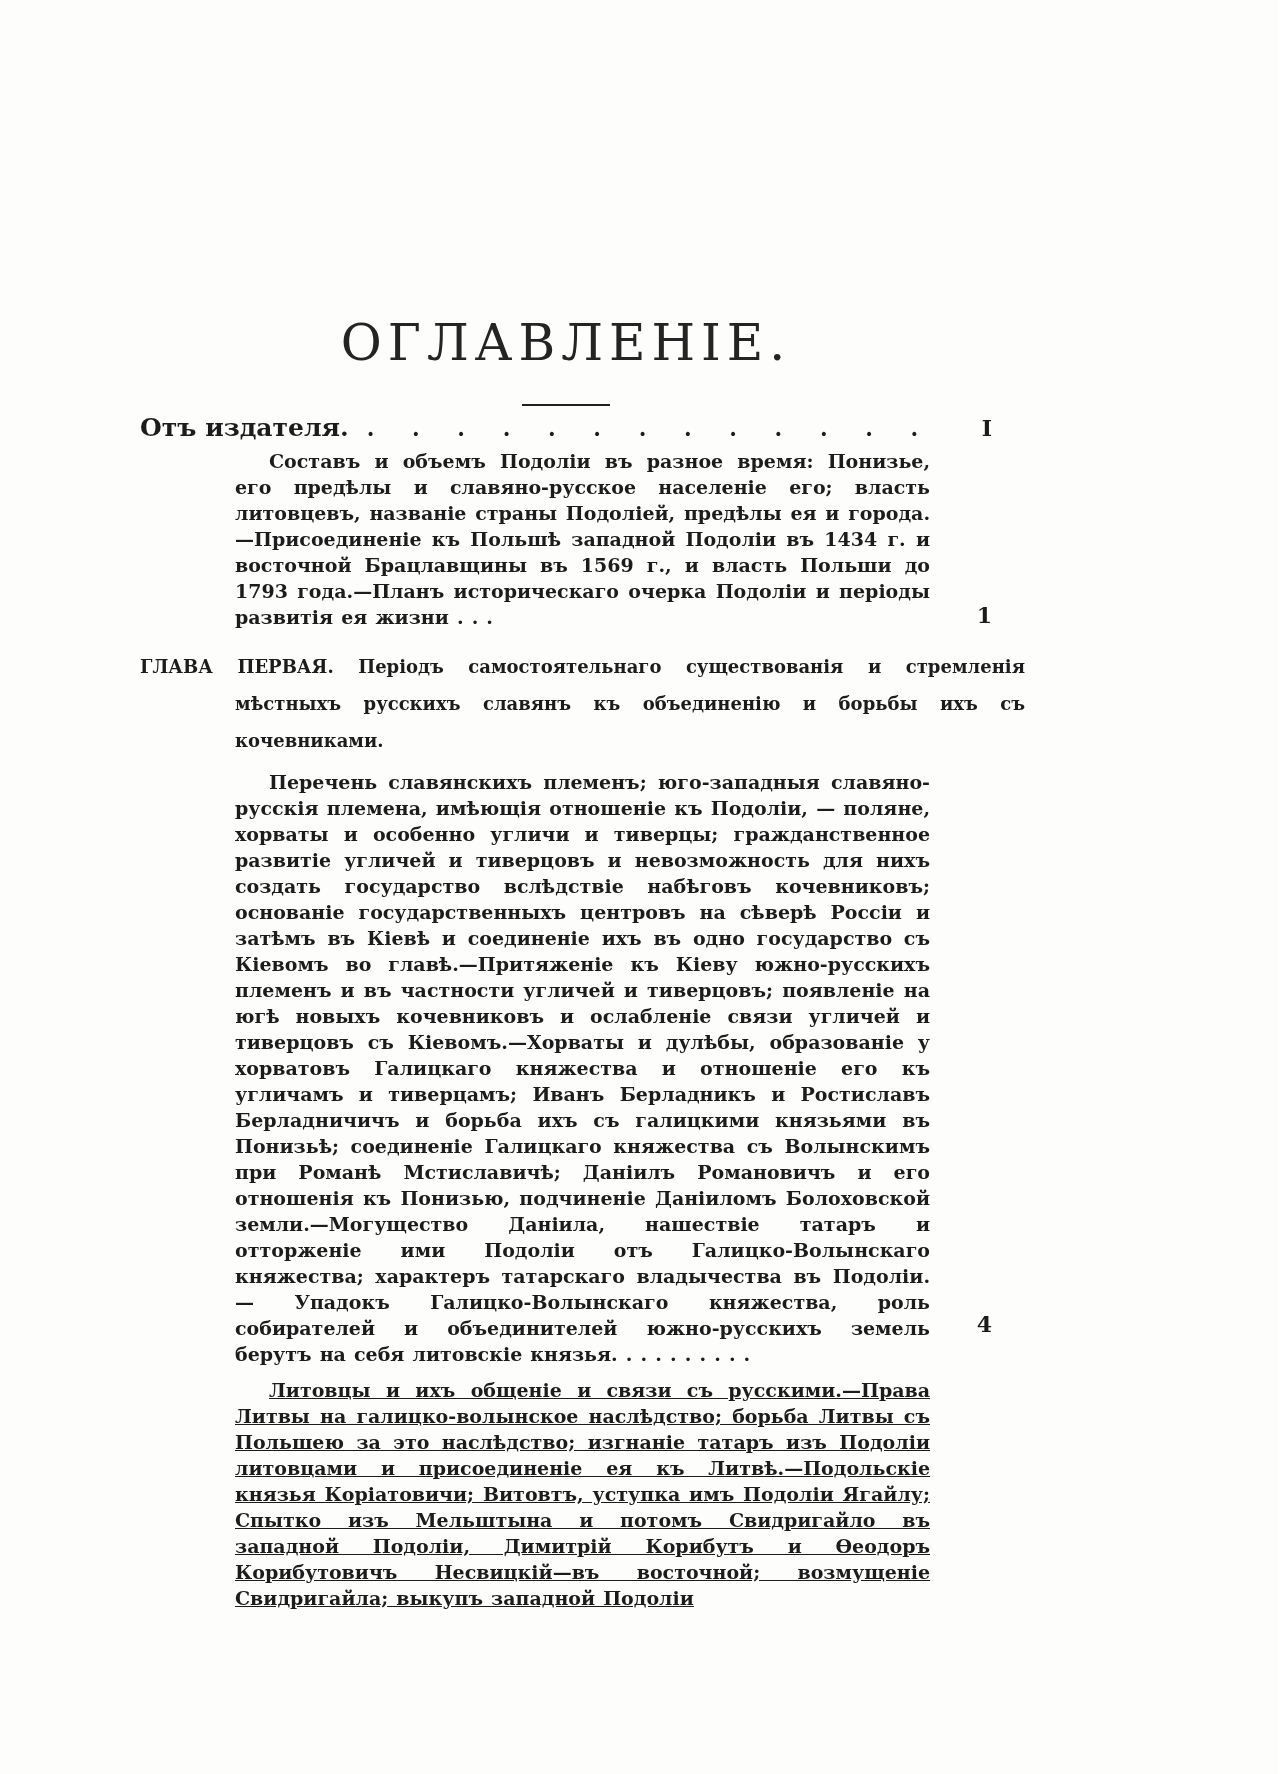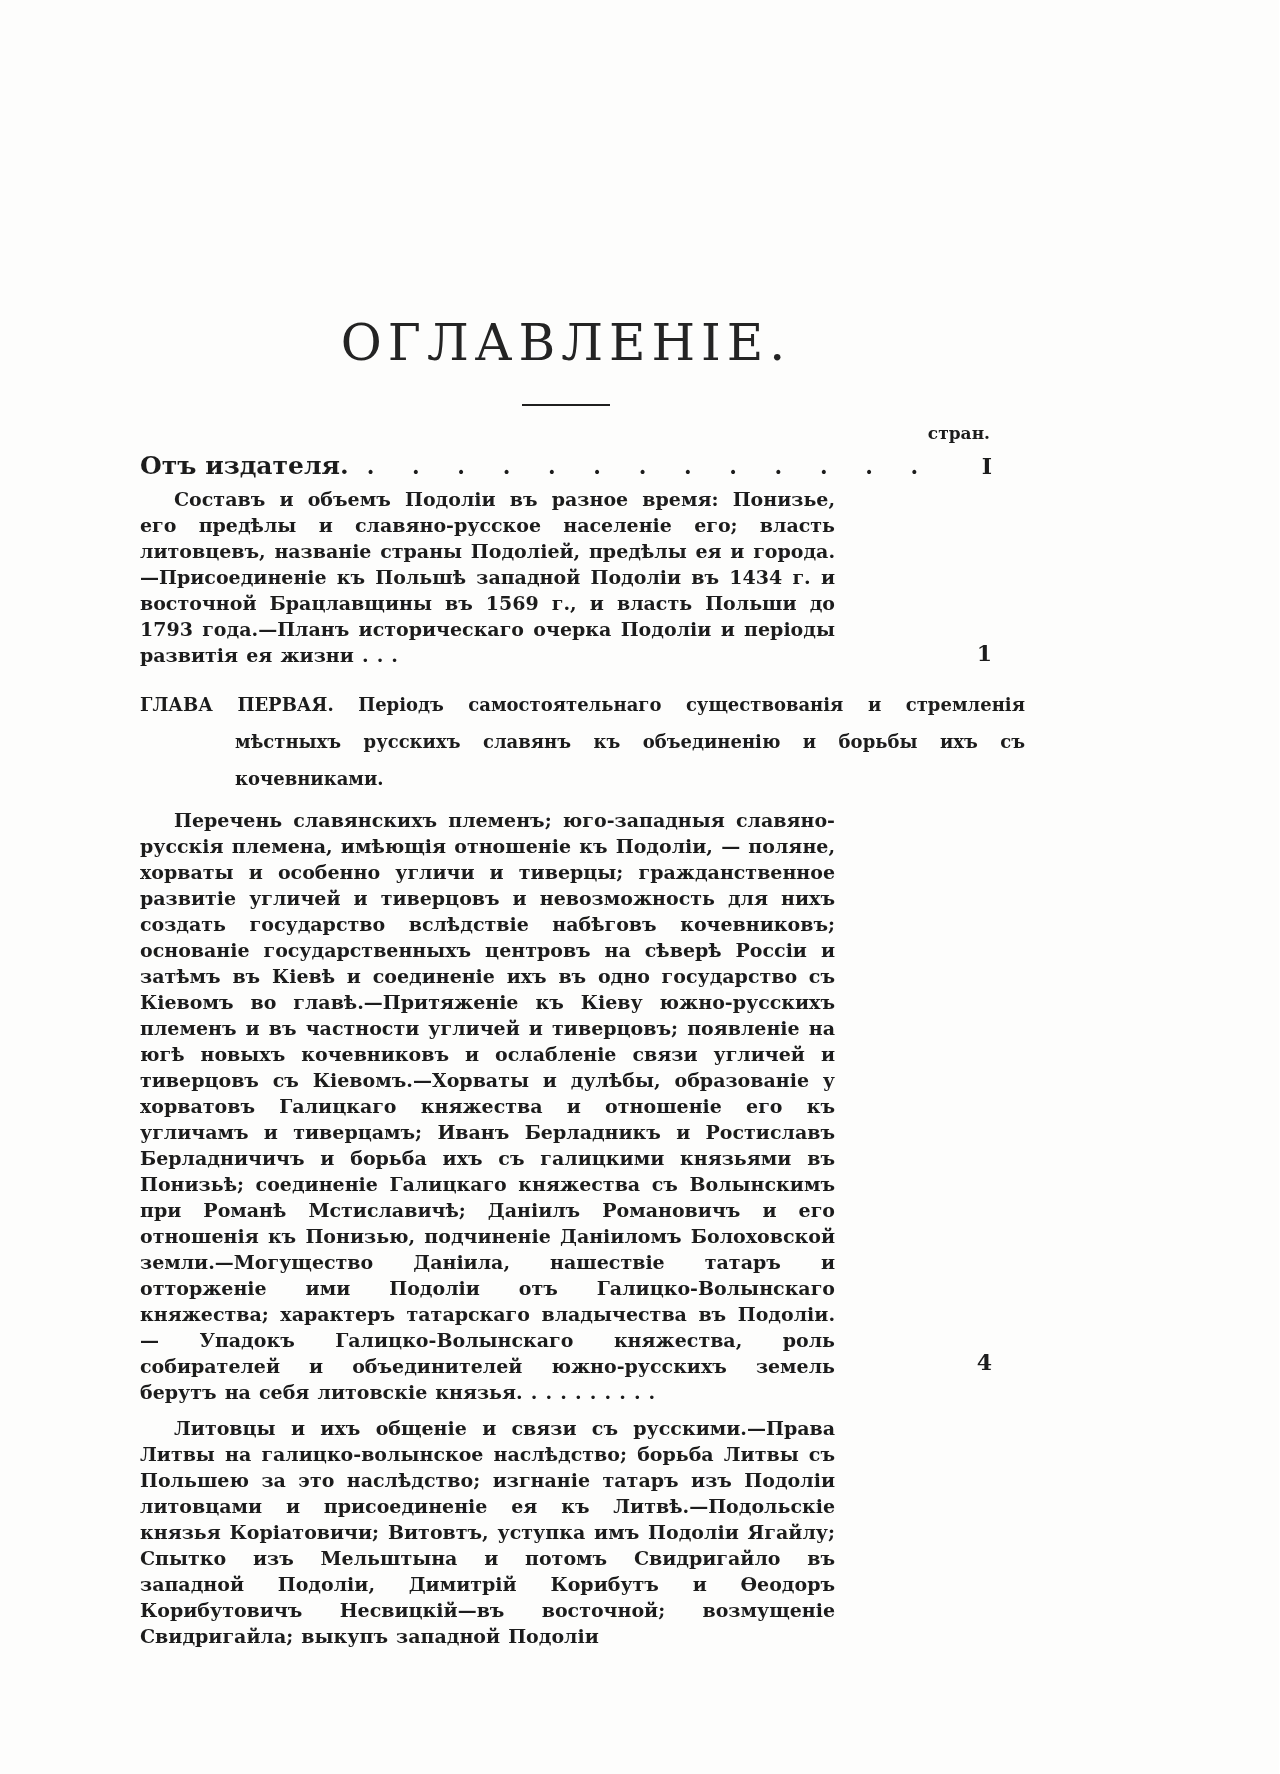--- a/index.html
+++ b/index.html
@@ -70,22 +70,23 @@
     font-size: 22px;
     font-weight: bold;
     flex: none;
   }
   .summary-block {
     position: relative;
     width: 100%;
   }
   .summary-block.intro   { margin-top: 4px; }
   .summary-block.chap1   { margin-top: 10px; }
-  .summary-block.chap2   { margin-top: 10px; }
+  .summary-block.chap2   { margin-top: 10px; text-decoration: underline; }
   .summary-text {
+    margin-left: 95px;
     width: 695px;
     text-align: justify;
     font-size: 19px;
     line-height: 26px;
     font-weight: bold;
     text-indent: 34px;
     word-spacing: 1.5px;
   }
   .summary-page {
     position: absolute;
@@ -111,21 +112,20 @@
 </head>
 <body>
 
 <div class="scan-page">
   <div class="content">
 
     <div class="toc-title">ОГЛАВЛЕНІЕ.</div>
 
     <div class="title-divider"></div>
 
-    <div class="page-col-header">стран.</div>
 
     <div class="entry-row first">
       <span class="entry-label">Отъ издателя.</span>
       <span class="dot-leader">. . . . . . . . . . . . . . . . . .</span>
       <span class="entry-page">I</span>
     </div>
 
 
     <div class="summary-block intro">
       <div class="summary-text">Составъ и объемъ Подоліи въ разное время: Понизье, его предѣлы и славяно-русское населеніе его; власть литовцевъ, названіе страны Подоліей, предѣлы ея и города.—Присоединеніе къ Польшѣ западной Подоліи въ 1434 г. и восточной Брацлавщины въ 1569 г., и власть Польши до 1793 года.—Планъ историческаго очерка Подоліи и періоды развитія ея жизни . . .</div>

